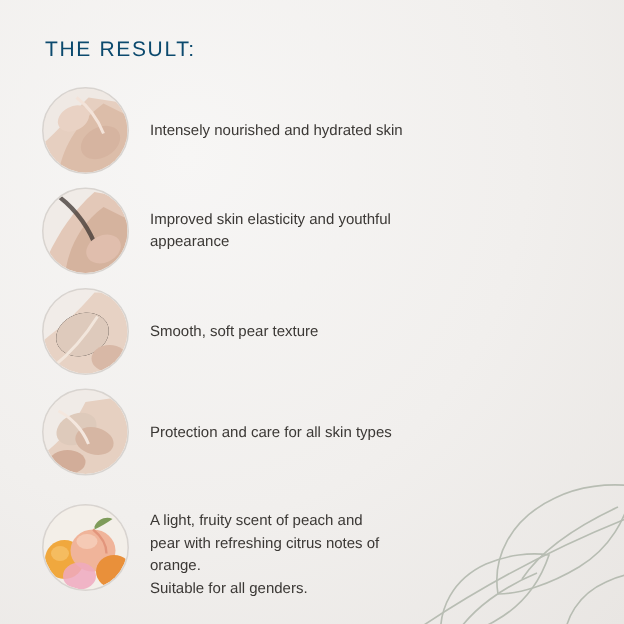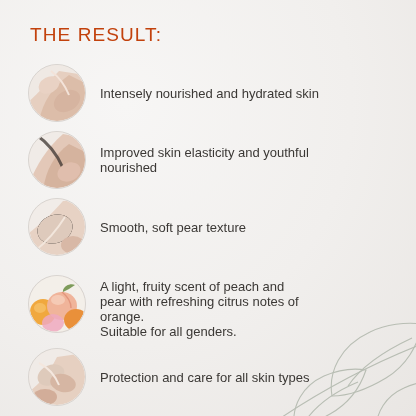--- a/index.html
+++ b/index.html
@@ -38,23 +38,23 @@
   .page {
     position: relative;
     z-index: 2;
     width: 416px;
     height: 416px;
     box-sizing: border-box;
     padding: 20px 18px 10px 28px;
   }
 
   .title {
-    font-size: 19px;
+    font-size: 14px;
     letter-spacing: 1.1px;
-    color: #c2410c;
+    color: #0c4a6e;
     font-weight: 400;
     margin: 4px 0 18px 2px;
     font-family: "Liberation Sans", sans-serif;
   }
 
   .rows {
     display: flex;
     flex-direction: column;
     gap: 9px;
   }
@@ -71,21 +71,21 @@
     border-radius: 50%;
     flex: 0 0 56px;
     border: 1px solid #d8d4d0;
     overflow: hidden;
     position: relative;
     background: #efe7e1;
   }
   .thumb svg { display: block; width: 100%; height: 100%; }
 
   .row-text {
-    font-size: 13px;
+    font-size: 10px;
     line-height: 15px;
     color: #3b3835;
     max-width: 268px;
     font-family: "Liberation Sans", sans-serif;
     white-space: pre-line;
   }
 
   .row.last {
     margin-top: 10px;
     align-items: flex-start;
@@ -148,21 +148,21 @@
           <g clip-path="url(#c2)">
             <rect width="56" height="56" fill="#f0ebe7"></rect>
             <path d="M-2 56 C6 36 16 18 34 2 L56 6 L56 60 L-2 60 Z" fill="#e3c8b8"></path>
             <path d="M14 60 C16 40 24 24 40 12 L56 20 L56 60 Z" fill="#d5b39e"></path>
             <path d="M6 2 C18 10 28 22 34 36" stroke="#3c3430" stroke-width="3" fill="none" opacity="0.75"></path>
             <ellipse cx="40" cy="40" rx="12" ry="9" transform="rotate(-25 40 40)" fill="#e0bead"></ellipse>
           </g>
         </svg>
       </div>
       <div class="row-text">Improved skin elasticity and youthful
-nourished</div>
+appearance</div>
     </div>
 
     <div class="row">
       <div class="thumb">
         <svg viewBox="0 0 56 56" xmlns="http://www.w3.org/2000/svg">
           <defs>
               <clipPath id="c3">
                 <circle cx="28" cy="28" r="28"></circle>
               </clipPath>
             </defs>
@@ -170,20 +170,41 @@
             <rect width="56" height="56" fill="#f1ece8"></rect>
             <path d="M0 34 C10 26 22 16 34 2 L56 2 L56 60 L0 60 Z" fill="#e7d2c4"></path>
             <ellipse cx="26" cy="30" rx="18" ry="14" transform="rotate(-20 26 30)" fill="#decab c"></ellipse>
             <ellipse cx="26" cy="30" rx="18" ry="14" transform="rotate(-20 26 30)" fill="#decabc"></ellipse>
             <path d="M6 52 C16 44 26 34 36 18" stroke="#f2e6dc" stroke-width="2" fill="none"></path>
             <ellipse cx="44" cy="46" rx="12" ry="9" fill="#d8b8a6"></ellipse>
           </g>
         </svg>
       </div>
       <div class="row-text">Smooth, soft pear texture</div>
+    </div>
+
+    <div class="row">
+      <div class="thumb">
+        <svg viewBox="0 0 56 56" xmlns="http://www.w3.org/2000/svg">
+          <defs>
+              <clipPath id="c4">
+                <circle cx="28" cy="28" r="28"></circle>
+              </clipPath>
+            </defs>
+          <g clip-path="url(#c4)">
+            <rect width="56" height="56" fill="#f0ebe7"></rect>
+            <path d="M-2 44 C10 36 20 24 28 8 L56 4 L56 60 L-2 60 Z" fill="#e6d0c1"></path>
+            <ellipse cx="22" cy="26" rx="14" ry="10" transform="rotate(-25 22 26)" fill="#decabb"></ellipse>
+            <ellipse cx="34" cy="34" rx="13" ry="9" transform="rotate(15 34 34)" fill="#d6b6a3"></ellipse>
+            <path d="M10 14 C18 18 26 26 30 36" stroke="#f4e7de" stroke-width="2" fill="none"></path>
+            <ellipse cx="16" cy="48" rx="12" ry="8" fill="#d2ad99"></ellipse>
+          </g>
+        </svg>
+      </div>
+      <div class="row-text">Protection and care for all skin types</div>
     </div>
 
     <div class="row last">
       <div class="thumb">
         <svg viewBox="0 0 56 56" xmlns="http://www.w3.org/2000/svg">
           <defs>
               <clipPath id="c5">
                 <circle cx="28" cy="28" r="28"></circle>
               </clipPath>
             </defs>
@@ -199,35 +220,14 @@
             <path d="M34 14 C36 9 42 7 46 9 C42 12 38 14 34 16 Z" fill="#7e9b5a"></path>
           </g>
         </svg>
       </div>
       <div class="row-text">A light, fruity scent of peach and
 pear with refreshing citrus notes of
 orange.
 Suitable for all genders.</div>
     </div>
 
-    <div class="row">
-      <div class="thumb">
-        <svg viewBox="0 0 56 56" xmlns="http://www.w3.org/2000/svg">
-          <defs>
-              <clipPath id="c4">
-                <circle cx="28" cy="28" r="28"></circle>
-              </clipPath>
-            </defs>
-          <g clip-path="url(#c4)">
-            <rect width="56" height="56" fill="#f0ebe7"></rect>
-            <path d="M-2 44 C10 36 20 24 28 8 L56 4 L56 60 L-2 60 Z" fill="#e6d0c1"></path>
-            <ellipse cx="22" cy="26" rx="14" ry="10" transform="rotate(-25 22 26)" fill="#decabb"></ellipse>
-            <ellipse cx="34" cy="34" rx="13" ry="9" transform="rotate(15 34 34)" fill="#d6b6a3"></ellipse>
-            <path d="M10 14 C18 18 26 26 30 36" stroke="#f4e7de" stroke-width="2" fill="none"></path>
-            <ellipse cx="16" cy="48" rx="12" ry="8" fill="#d2ad99"></ellipse>
-          </g>
-        </svg>
-      </div>
-      <div class="row-text">Protection and care for all skin types</div>
-    </div>
-
   </div>
 </div>
 
 </body></html>

